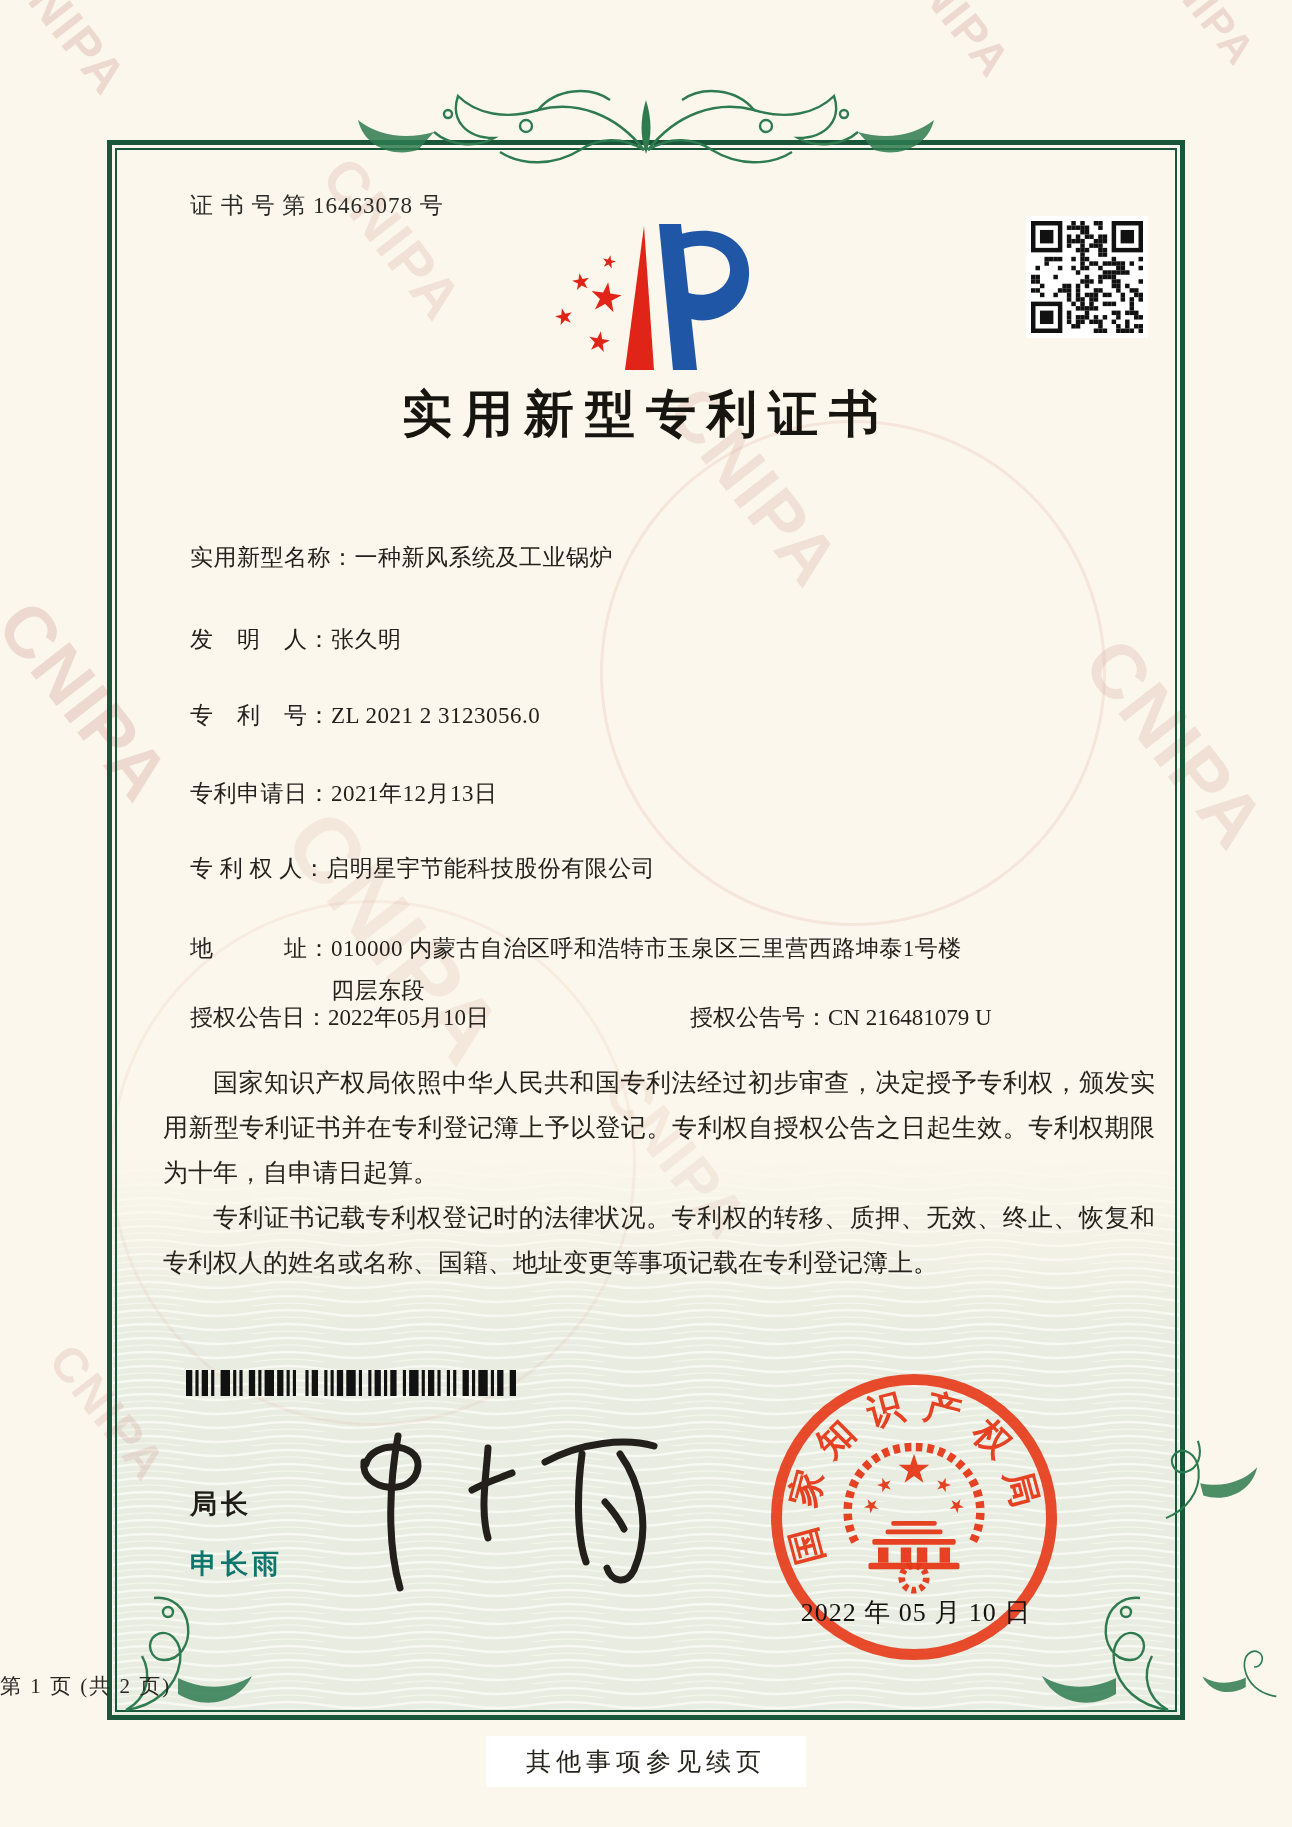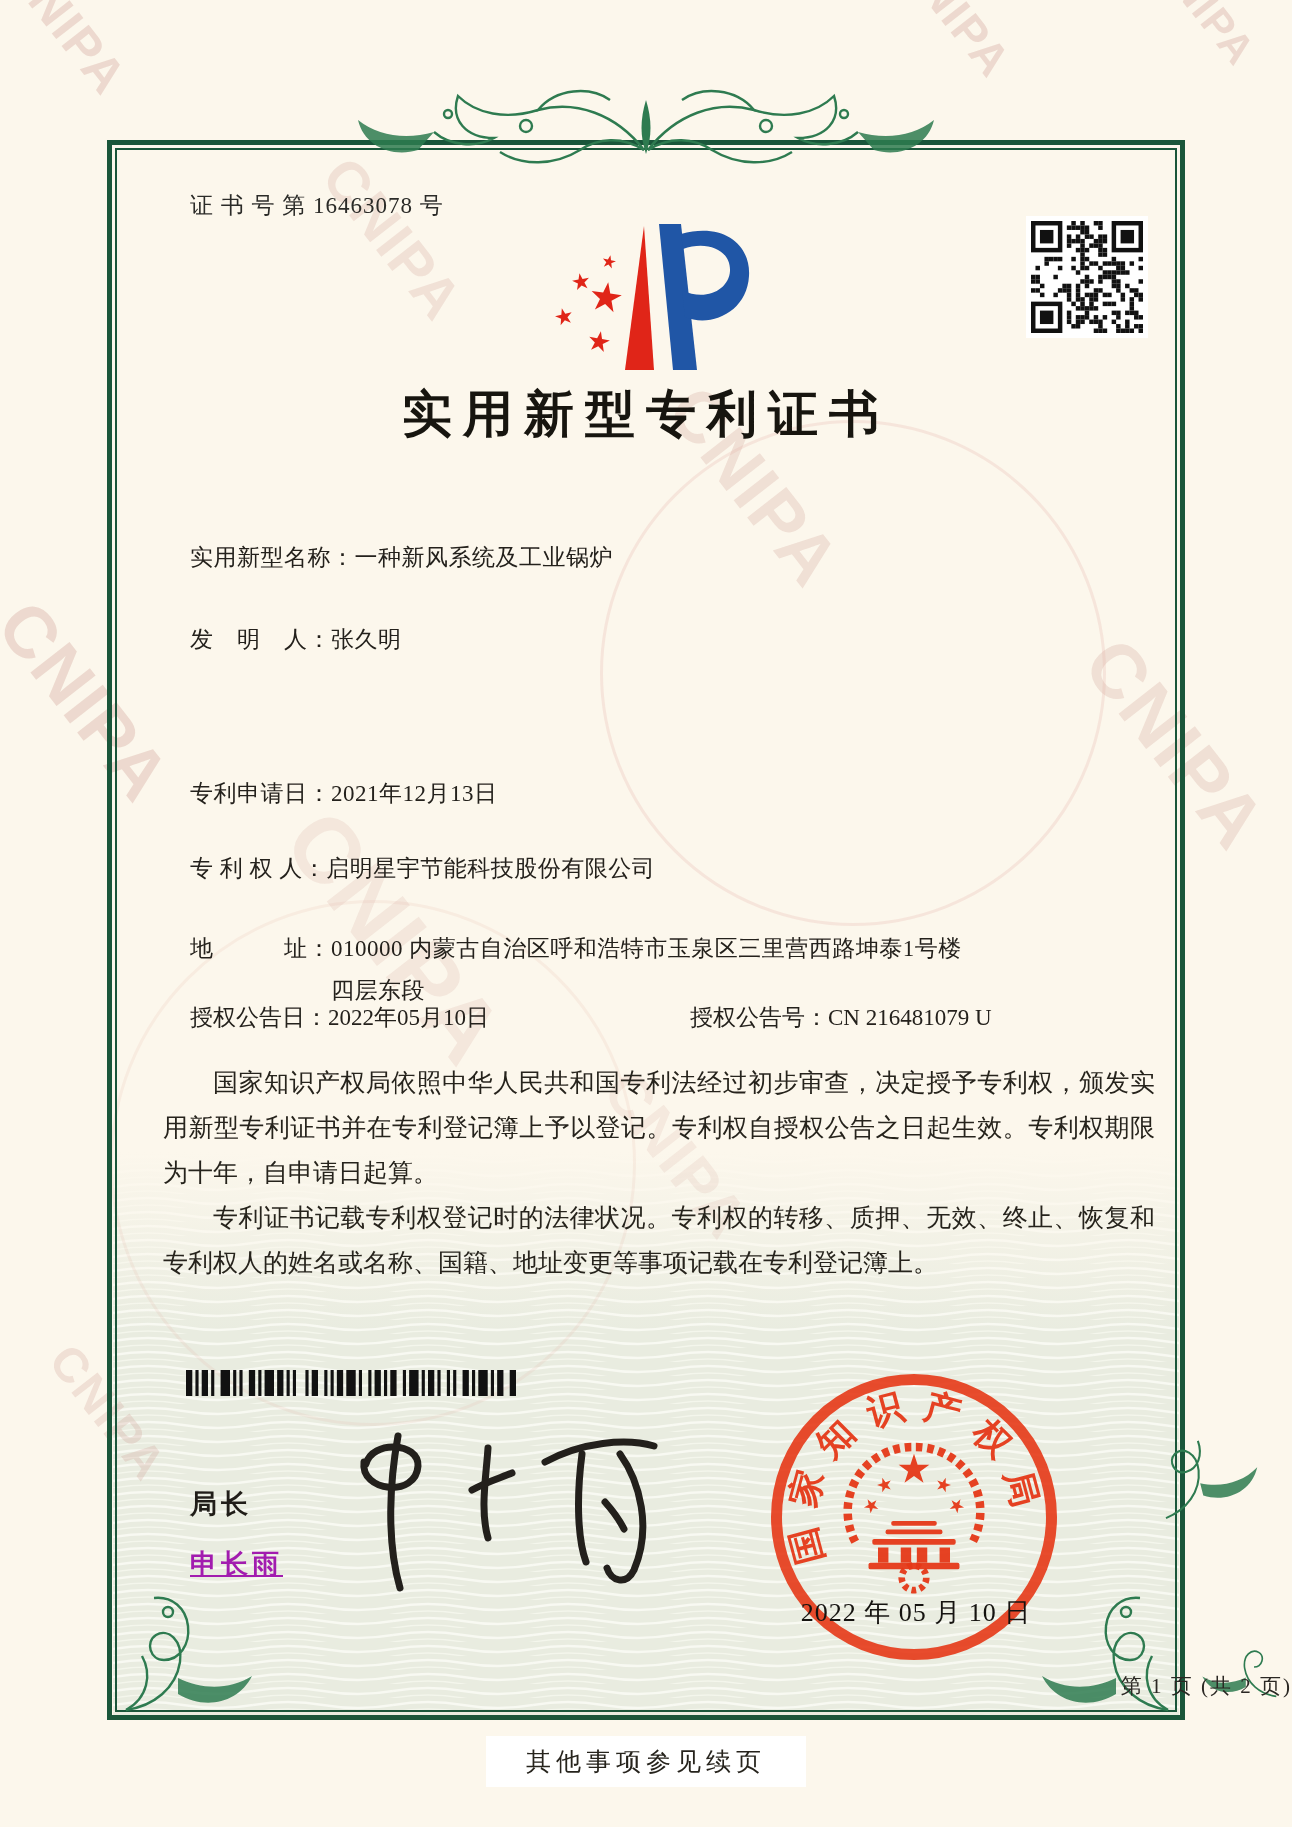--- a/index.html
+++ b/index.html
@@ -62,41 +62,41 @@
   
   .bodytext{position:absolute;left:163px;top:1060px;width:992px;font-size:25px;line-height:45px;
             text-align:justify;color:#26231c;z-index:2;}
   .bodytext p{margin:0;text-indent:2em;}
 
   
   .barcode{position:absolute;left:186px;top:1370px;width:330px;height:26px;z-index:2;}
   .sig-title{position:absolute;left:190px;top:1486px;font-family:"Liberation Sans","DejaVu Sans",sans-serif;
              font-weight:bold;font-size:27px;letter-spacing:4px;color:#201d18;z-index:2;}
   .sig-name{position:absolute;left:190px;top:1546px;font-family:"Liberation Sans","DejaVu Sans",sans-serif;
-            font-weight:bold;font-size:27px;letter-spacing:4px;color:#a21caf;z-index:2;text-decoration:underline;}
+            font-weight:bold;font-size:27px;letter-spacing:4px;color:#0f766e;z-index:2;}
   .signature{position:absolute;left:320px;top:1418px;width:360px;height:200px;z-index:2;}
 
   
   .seal{position:absolute;left:771px;top:1374px;width:286px;height:286px;z-index:3;}
   .seal-ring{position:absolute;inset:0;border-radius:50%;border:11px solid rgba(229,56,23,.9);box-sizing:border-box;}
   .sc{position:absolute;left:50%;top:50%;width:44px;height:44px;margin:-22px 0 0 -22px;text-align:center;
       font-size:36px;font-weight:bold;color:rgba(229,56,23,.95);line-height:44px;}
   .sc0{transform:rotate(-105deg) translateY(-111px);}
   .sc1{transform:rotate(-75deg)  translateY(-111px);}
   .sc2{transform:rotate(-45deg)  translateY(-111px);}
   .sc3{transform:rotate(-15deg)  translateY(-111px);}
   .sc4{transform:rotate(15deg)   translateY(-111px);}
   .sc5{transform:rotate(45deg)   translateY(-111px);}
   .sc6{transform:rotate(75deg)   translateY(-111px);}
   .emblem{position:absolute;left:50%;top:50%;transform:translate(-50%,-52%);}
   .seal-date{position:absolute;left:796px;top:1583px;width:240px;text-align:center;font-size:26px;
              color:#151310;letter-spacing:1px;z-index:4;white-space:nowrap;margin-top:12px;}
 
   
-  .pageinfo{position:absolute;left:0;right:0;top:1672px;text-align:right;font-size:21px;color:#2a2723;z-index:2;letter-spacing:2px;margin-left:45px;}
+  .pageinfo{position:absolute;left:0;right:0;top:1672px;text-align:left;font-size:21px;color:#2a2723;z-index:2;letter-spacing:2px;}
   .contnote{position:absolute;left:50%;top:1736px;transform:translateX(-50%);background:#ffffff;
             padding:9px 40px;font-size:25px;letter-spacing:5px;color:#26231c;z-index:2;white-space:nowrap;}
 </style>
 </head>
 <body>
 
 <div id="page">
 
   <svg class="waves" width="1066" height="566">
     <defs>
@@ -388,20 +388,24 @@
   <div class="title">实用新型专利证书</div>
 
   <div class="frow r1">
     <span class="lbl">实用新型名称：</span>
     <span class="val">一种新风系统及工业锅炉</span>
   </div>
   <div class="frow r2">
     <span class="lbl">发　明　人：</span>
     <span class="val">张久明</span>
   </div>
+  <div class="frow r3">
+    <span class="lbl">专　利　号：</span>
+    <span class="val">ZL 2021 2 3123056.0</span>
+  </div>
   <div class="frow r4">
     <span class="lbl">专利申请日：</span>
     <span class="val">2021年12月13日</span>
   </div>
   <div class="frow r5">
     <span class="lbl">专 利 权 人：</span>
     <span class="val">启明星宇节能科技股份有限公司</span>
   </div>
   <div class="frow r6">
     <span class="lbl">地　　　址：</span>

